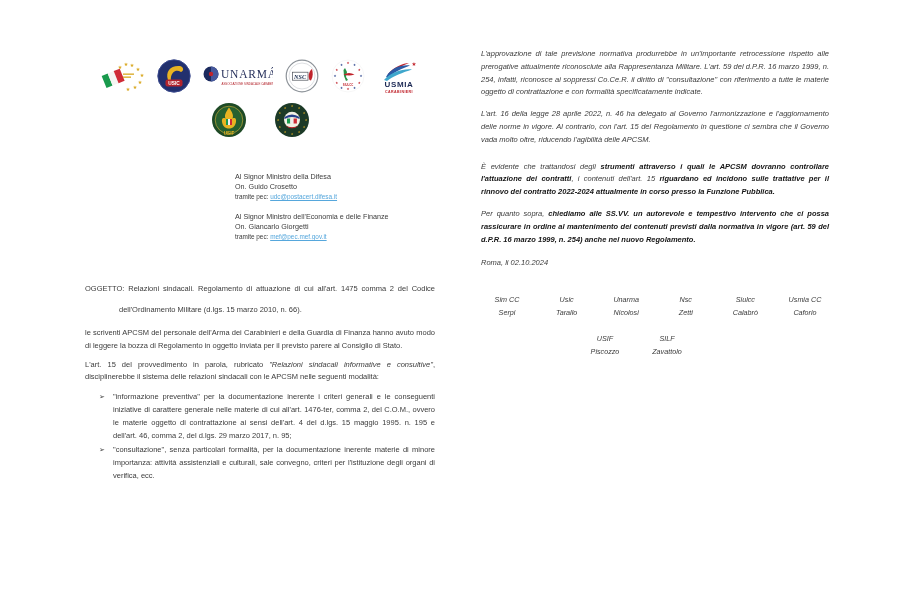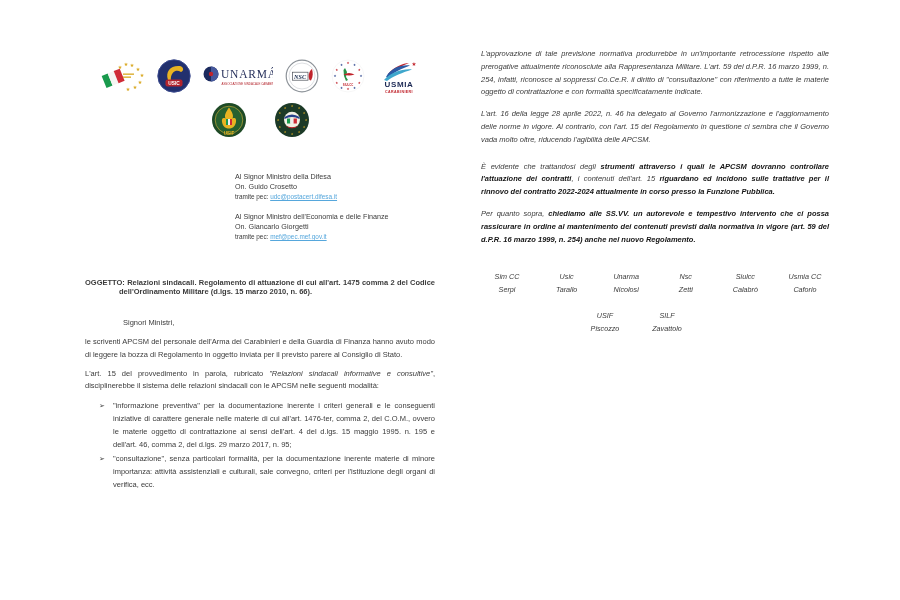--- a/index.html
+++ b/index.html
@@ -12,21 +12,21 @@
   .logo-row{display:flex;justify-content:center;align-items:center;}
   .logo-row1{gap:12px;}
   .logo-row2{gap:27px;margin-top:6px;}
   .logo{flex:none;display:block;}
 
   .recipients{margin-left:150px;margin-top:34px;font-size:7.2px;line-height:10px;}
   .recipient + .recipient{margin-top:10px;}
   .pec-line{font-size:6.4px;}
   .pec-link{color:#56a7dc;text-decoration:underline;cursor:pointer;}
 
-  .subject{margin:36px 0 0 0;font-size:7.5px;line-height:9px;padding-left:34px;text-indent:-34px;text-align:justify;font-weight:bold;}
+  .subject{margin:36px 0 0 0;font-size:7.5px;line-height:21px;padding-left:34px;text-indent:-34px;text-align:justify;}
   .salutation{margin:20px 0 0 0;font-size:7.5px;line-height:13px;text-indent:38px;}
   .para{font-size:7.5px;line-height:12.8px;text-align:justify;margin:0;}
   .col-left .para-1{margin-top:7px;}
   .col-left .para-2{margin-top:6px;}
   .col-right .para + .para{margin-top:9px;}
   .col-right .para-3{margin-top:14px !important;}
 
   .bullets{list-style:none;margin:7px 0 0 0;padding:0 0 0 14px;}
   .bullets li{display:flex;font-size:7.5px;line-height:12.8px;}
   .bullets li + li{margin-top:2px;}
@@ -171,21 +171,20 @@
       </div>
       <div class="recipient">
         <div>Al Signor Ministro dell'Economia e delle Finanze</div>
         <div>On. Giancarlo Giorgetti</div>
         <div class="pec-line"><span>tramite pec: </span><a class="pec-link">mef@pec.mef.gov.it</a></div>
       </div>
     </div>
 
     <p class="subject"><span class="subject-label">OGGETTO:</span><span> Relazioni sindacali. Regolamento di attuazione di cui all'art. 1475 comma 2 del Codice dell'Ordinamento Militare (d.lgs. 15 marzo 2010, n. 66).</span></p>
 
-    <p class="salutation">Signori Ministri,</p>
 
     <p class="para para-1"><span>le scriventi APCSM del personale dell'Arma dei Carabinieri e della Guardia di Finanza hanno avuto modo di leggere la bozza di Regolamento in oggetto inviata per il previsto parere al Consiglio di Stato.</span></p>
     <p class="para para-2"><span>L'art. 15 del provvedimento in parola, rubricato </span><span class="i">"Relazioni sindacali informative e consultive"</span><span>, disciplinerebbe il sistema delle relazioni sindacali con le APCSM nelle seguenti modalità:</span></p>
 
     <ul class="bullets">
       <li>
         <span class="marker">➢</span>
         <span class="btext"><span>"informazione preventiva" per la documentazione inerente i criteri generali e le conseguenti iniziative di carattere generale nelle materie di cui all'art. 1476-ter, comma 2, del C.O.M., ovvero le materie oggetto di contrattazione ai sensi dell'art. 4 del d.lgs. 15 maggio 1995. n. 195 e dell'art. 46, comma 2, del d.lgs. 29 marzo 2017, n. 95;</span></span>
       </li>
       <li>
@@ -194,20 +193,21 @@
       </li>
     </ul>
   </div>
 
   <div class="col col-right">
     <p class="para para-1"><span>L'approvazione di tale previsione normativa produrrebbe in un'importante retrocessione rispetto alle prerogative attualmente riconosciute alla Rappresentanza Militare. L'art. 59 del d.P.R. 16 marzo 1999, n. 254, infatti, riconosce ai soppressi Co.Ce.R. il diritto di "consultazione" con riferimento a tutte le materie oggetto di contrattazione e con formalità specificatamente indicate.</span></p>
     <p class="para para-2"><span>L'art. 16 della legge 28 aprile 2022, n. 46 ha delegato al Governo l'armonizzazione e l'aggiornamento delle norme in vigore. Al contrario, con l'art. 15 del Regolamento in questione ci sembra che il Governo vada molto oltre, riducendo l'agibilità delle APCSM.</span></p>
     <p class="para para-3"><span>È evidente che trattandosi degli </span><span class="b">strumenti attraverso i quali le APCSM dovranno controllare l'attuazione dei contratti</span><span>, i contenuti dell'art. 15 </span><span class="b">riguardano ed incidono sulle trattative per il rinnovo del contratto 2022-2024 attualmente in corso presso la Funzione Pubblica.</span></p>
     <p class="para para-4"><span>Per quanto sopra, </span><span class="b">chiediamo alle SS.VV. un autorevole e tempestivo intervento che ci possa rassicurare in ordine al mantenimento dei contenuti previsti dalla normativa in vigore (art. 59 del d.P.R. 16 marzo 1999, n. 254) anche nel nuovo Regolamento.</span></p>
 
+    <p class="dateline">Roma, li 02.10.2024</p>
 
     <div class="sig-row1">
       <div class="sig-cell">
         <div>Sim CC</div>
         <div>Serpi</div>
       </div>
       <div class="sig-cell">
         <div>Usic</div>
         <div>Tarallo</div>
       </div>

